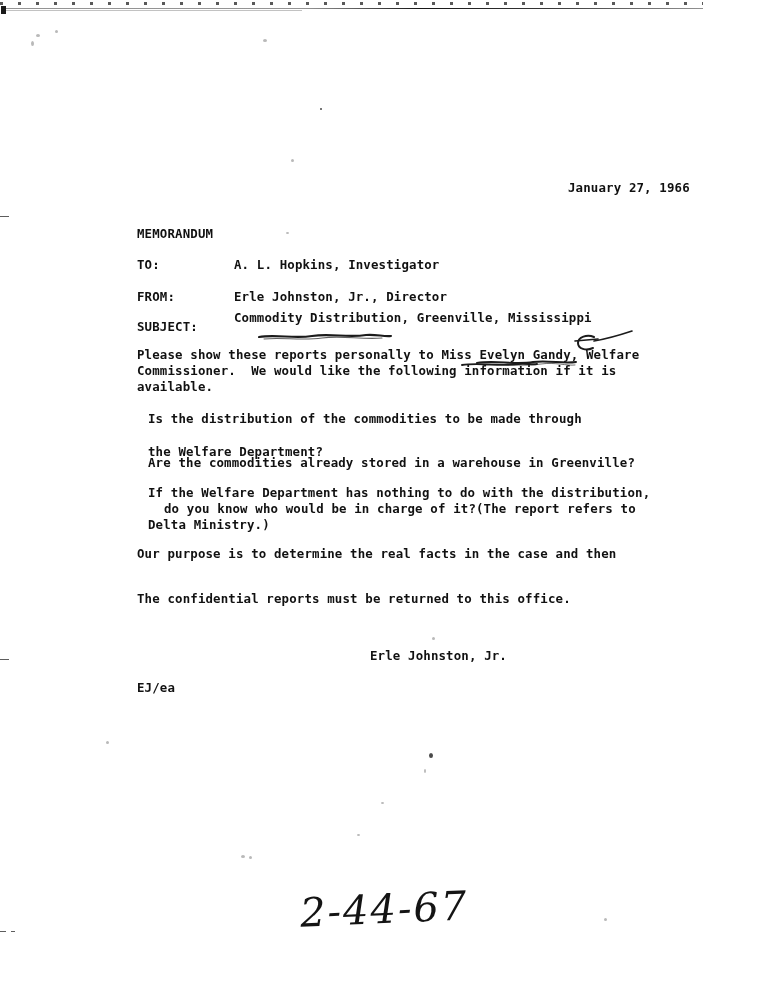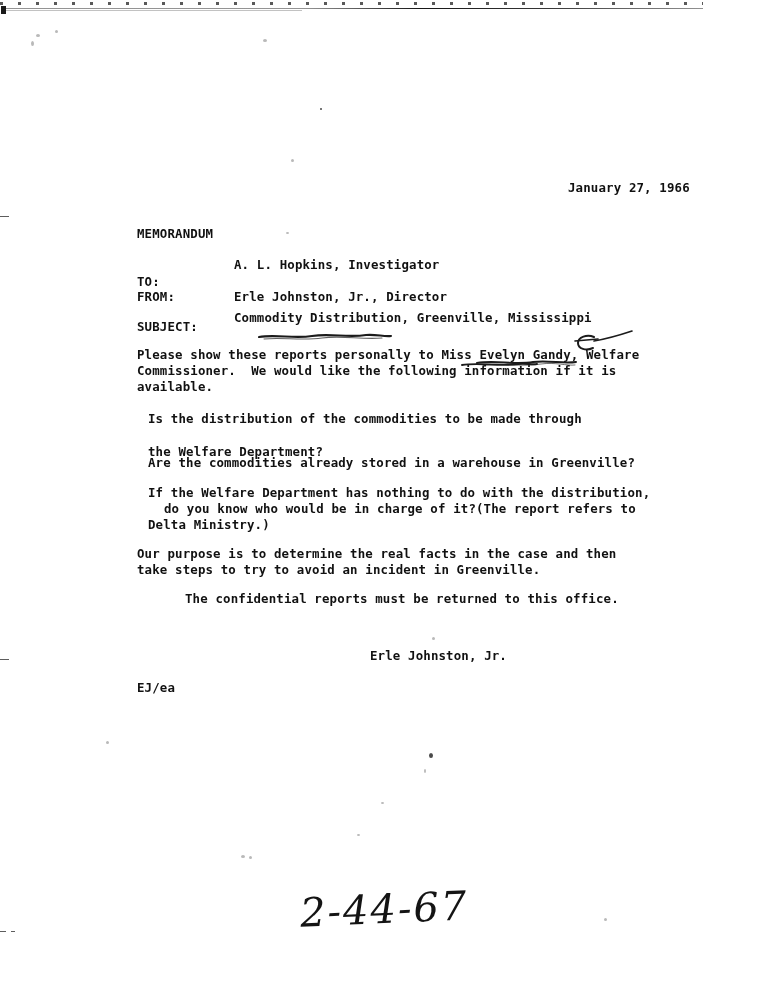--- a/index.html
+++ b/index.html
@@ -135,21 +135,21 @@
   <div class="speck" style="top:741px; left:106px; width:3px; height:3px;"></div>
   <div class="speck" style="top:918px; left:604px; width:3px; height:3px;"></div>
   <div class="speck" style="top:159px; left:291px; width:3px; height:3px;"></div>
   <div class="speck" style="top:232px; left:286px; width:3px; height:2px;"></div>
   <div class="speck" style="top:637px; left:432px; width:3px; height:3px;"></div>
 
   <div class="typed date-line" style="top:180px; left:568px;">January 27, 1966</div>
 
   <div class="typed" style="top:226px; left:137px;">MEMORANDUM</div>
 
-  <div class="typed" style="top:274px; left:137px;">TO:</div>
+  <div class="typed" style="top:257px; left:137px;">TO:</div>
   <div class="typed" style="top:257px; left:234px;">A. L. Hopkins, Investigator</div>
 
   <div class="typed" style="top:289px; left:137px;">FROM:</div>
   <div class="typed" style="top:289px; left:234px;">Erle Johnston, Jr., Director</div>
 
   <div class="typed" style="top:319px; left:137px;">SUBJECT:</div>
   <div class="typed" style="top:310px; left:234px;">Commodity Distribution, Greenville, Mississippi</div>
 
   <div class="ink" style="top:330px; left:258px;">
     <svg width="140" height="14" viewBox="0 0 140 14">
@@ -186,23 +186,22 @@
   <div class="typed" style="top:411px; left:148px;">Is the distribution of the commodities to be made through</div>
   <div class="typed" style="top:444px; left:148px;">the Welfare Department?</div>
 
   <div class="typed" style="top:455px; left:148px;">Are the commodities already stored in a warehouse in Greenville?</div>
 
   <div class="typed" style="top:485px; left:148px;">If the Welfare Department has nothing to do with the distribution,</div>
   <div class="typed" style="top:501px; left:164px;">do you know who would be in charge of it?(The report refers to</div>
   <div class="typed" style="top:517px; left:148px;text-align:right;">Delta Ministry.)</div>
 
   <div class="typed" style="top:546px; left:137px;">Our purpose is to determine the real facts in the case and then</div>
-  <div class="typed" style="top:562px; left:137px;">take steps to try to avoid an incident in Greenville.</div>
-
-  <div class="typed" style="top:591px; left:137px;margin-left:48px;">The confidential reports must be returned to this office.</div>
+
+  <div class="typed" style="top:591px; left:137px;">The confidential reports must be returned to this office.</div>
 
   <div class="typed" style="top:648px; left:370px;">Erle Johnston, Jr.</div>
 
   <div class="typed" style="top:680px; left:137px;">EJ/ea</div>
 
   <div class="handnum" style="top:886px; left:300px;">2-44-67</div>
 
 </div>
 
 </body></html>

